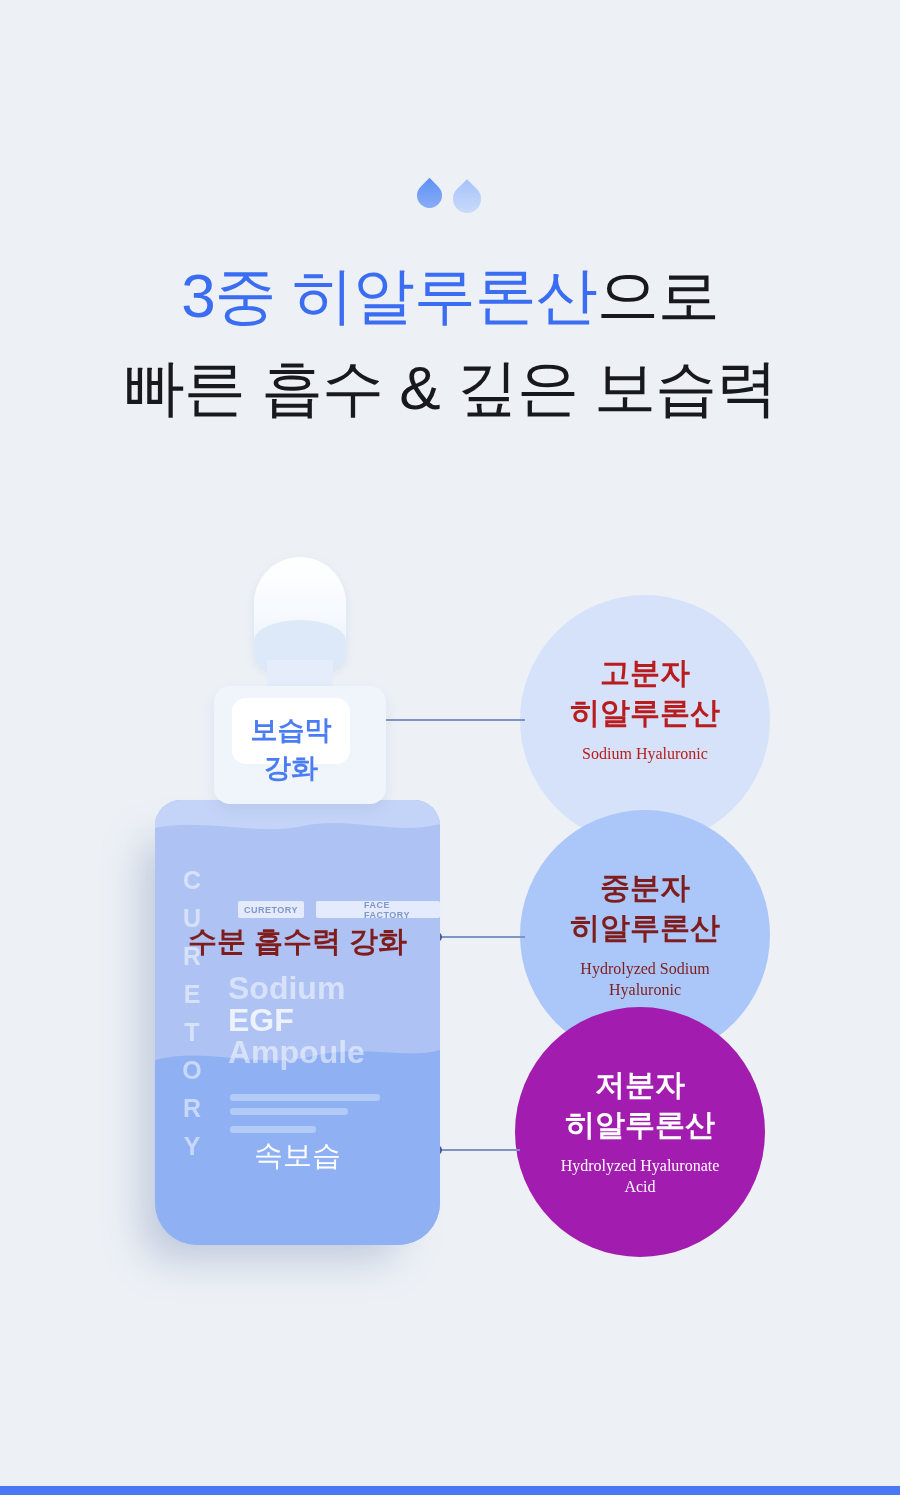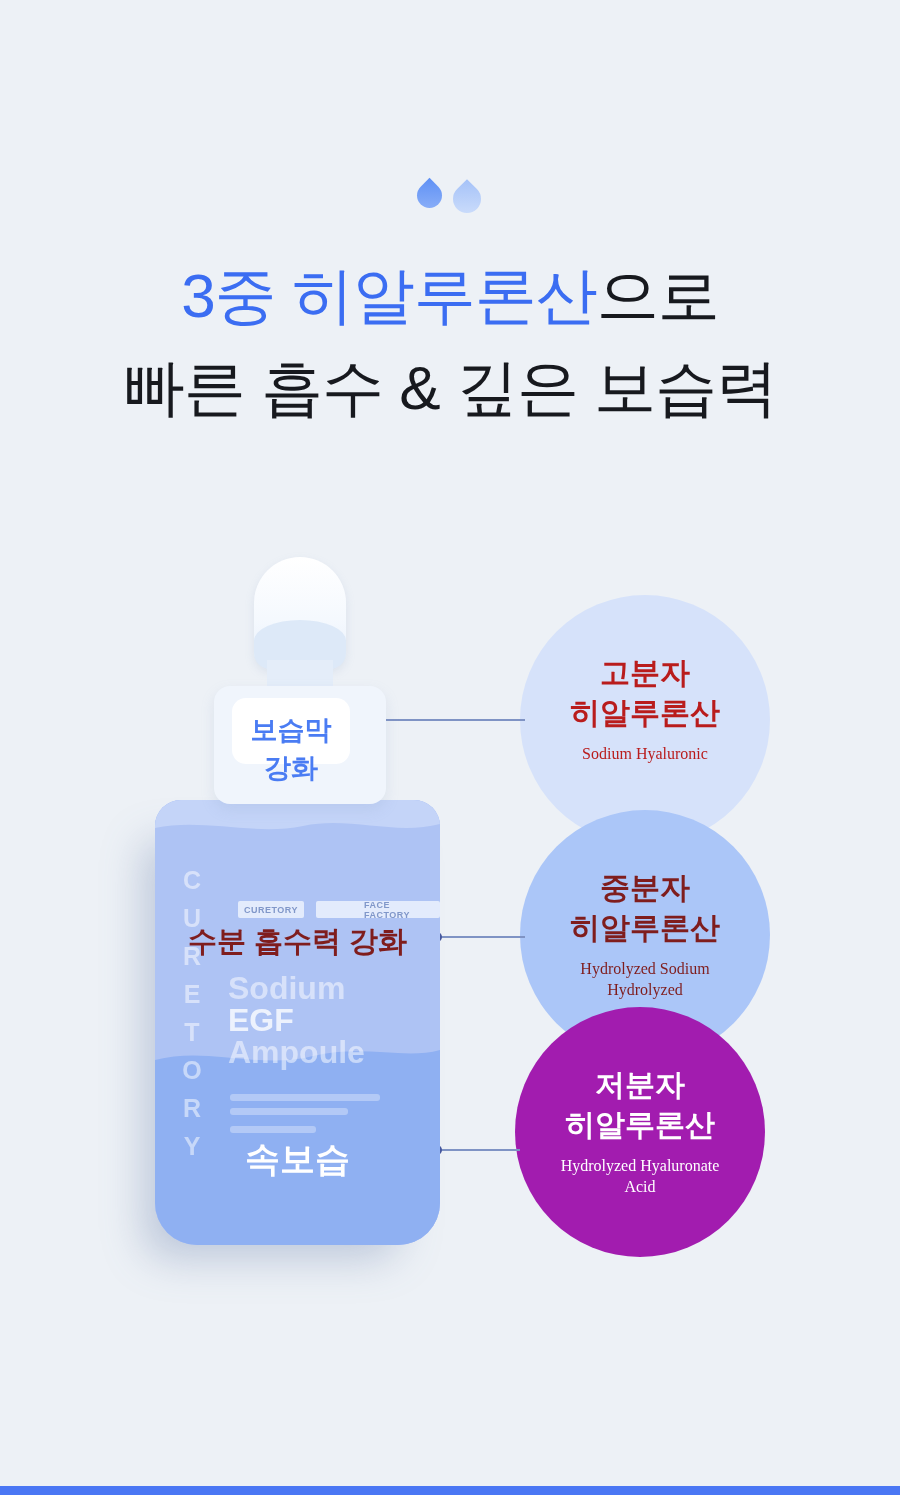--- a/index.html
+++ b/index.html
@@ -71,21 +71,21 @@
   .badge-l { left:83px; }
   .badge-r { left:161px;padding-left:48px; }
   .mid-label { position:absolute; left:0; top:122px; width:100%; text-align:center;
           color:#7f1d1d; font-weight:800; font-size:29px; }
   .product { position:absolute; left:73px; top:172px; color:rgba(255,255,255,.5);
           font-weight:700; font-size:32px; line-height:32px; }
   .product .p2 { color:rgba(255,255,255,.78); }
   .fine-bar { position:absolute; height:7px; border-radius:3px;
           background:rgba(255,255,255,.32); }
   .bottom-label { position:absolute; left:0; top:336px; width:100%;
-          text-align:center; color:#ffffff; font-weight:700; font-size:35px; }
+          text-align:center; color:#ffffff; font-weight:400; font-size:29px; }
 
   
   .footer-bar { position:absolute; left:0; top:1486px; width:100%; height:9px;
           background:#4a77f4; }
 </style>
 </head>
 <body>
 
 <div class="stage">
 
@@ -96,21 +96,21 @@
     <div><span class="hl">3중 히알루론산</span><span>으로</span></div>
     <div>빠른 흡수 &amp; 깊은 보습력</div>
   </h1>
 
   <div class="hcircle c1">
     <div class="ko"><span>고분자</span><br><span>히알루론산</span></div>
     <div class="en"><span>Sodium Hyaluronic</span><br><span></span></div>
   </div>
   <div class="hcircle c2">
     <div class="ko"><span>중분자</span><br><span>히알루론산</span></div>
-    <div class="en"><span>Hydrolyzed Sodium</span><br><span>Hydrolyzed</span></div>
+    <div class="en"><span>Hydrolyzed Sodium</span><br><span>Hyaluronic</span></div>
   </div>
   <div class="hcircle c3">
     <div class="ko"><span>저분자</span><br><span>히알루론산</span></div>
     <div class="en"><span>Hydrolyzed Hyaluronate</span><br><span>Acid</span></div>
   </div>
 
   <div class="cline" style="left:379px;top:719px;width:146px"></div>
   <div class="cline" style="left:437px;top:936px;width:88px"></div>
   <div class="cline" style="left:437px;top:1149px;width:83px"></div>
   <div class="cdot" style="left:374px;top:715px"></div>

